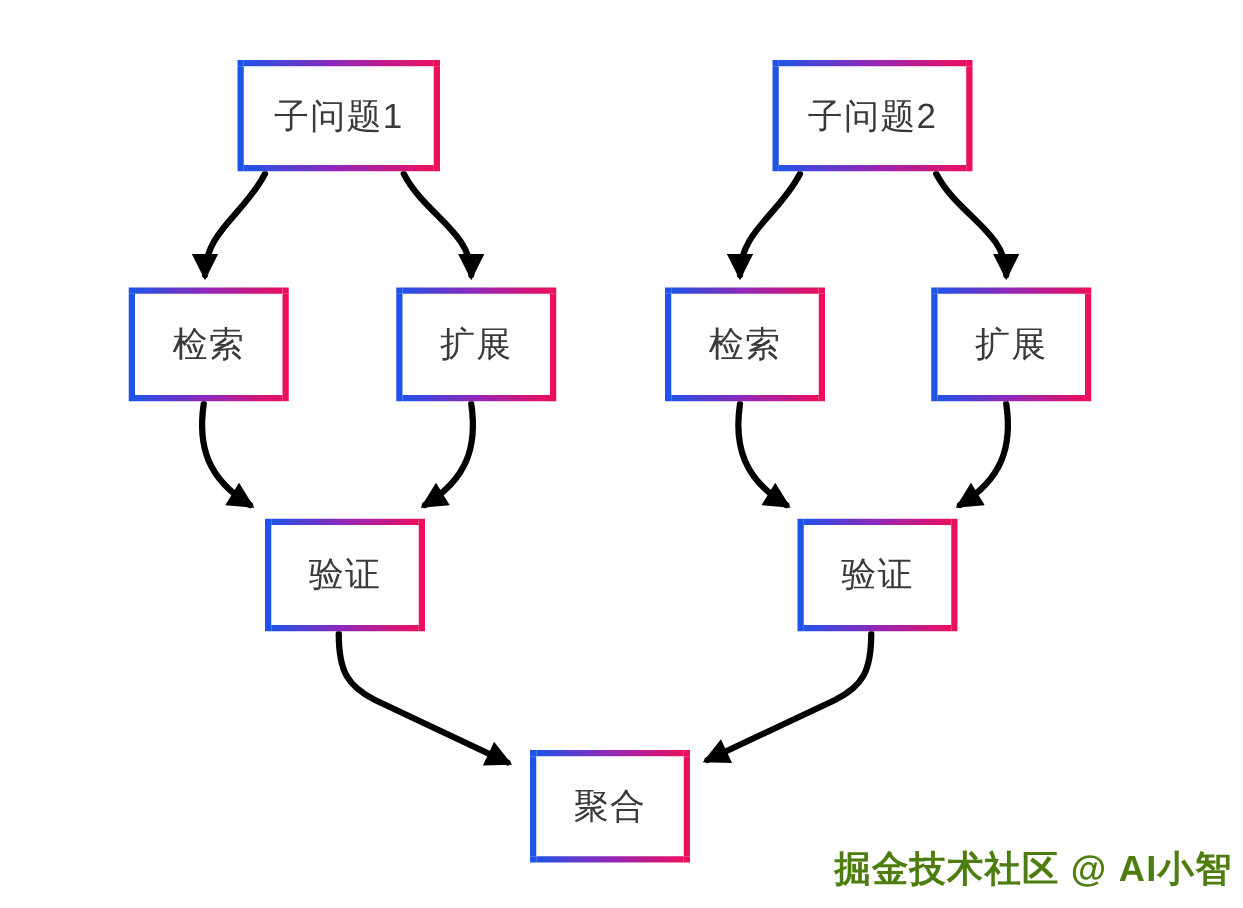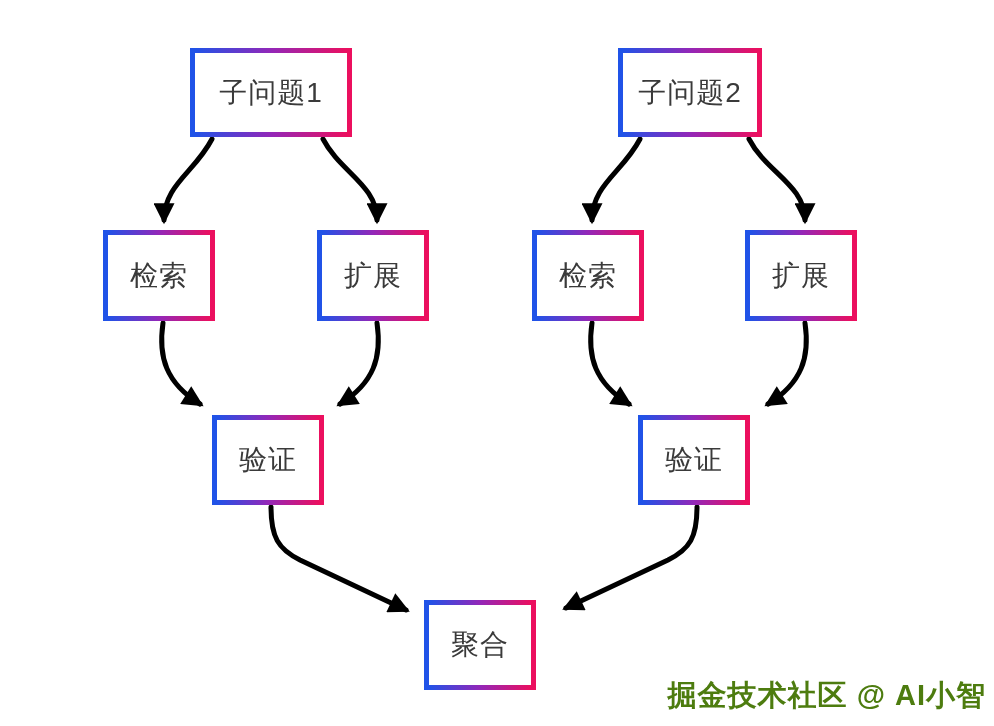--- a/index.html
+++ b/index.html
@@ -31,24 +31,24 @@
     background: #ffffff;
     border: 5px solid;
     border-image: linear-gradient(90deg, #1f53e8 0%, #9327b8 50%, #ec0f5e 100%) 1;
     color: #3a3a3a;
     font-size: 28px;
     letter-spacing: 1px;
     text-align: center;
     user-select: none;
   }
   .node.big   { width: 162px; height: 89px; }
-  .node.small { width: 112px; height: 91px; }
+  .node.small { width: 128px; height: 91px; }
 
   #n-sub1      { left: 190px; top: 48px;  }
-  #n-sub2      { left: 618px; top: 48px;  width: 144px; }
+  #n-sub2      { left: 618px; top: 48px;  width: 160px; }
   #n-retrieve1 { left: 103px; top: 230px; }
   #n-expand1   { left: 317px; top: 230px; }
   #n-retrieve2 { left: 532px; top: 230px; }
   #n-expand2   { left: 745px; top: 230px; }
   #n-verify1   { left: 212px; top: 415px; height: 90px; }
   #n-verify2   { left: 638px; top: 415px; height: 90px; }
   #n-aggregate { left: 424px; top: 600px; height: 90px; text-align: center; }
 
   .watermark {
     position: absolute;

